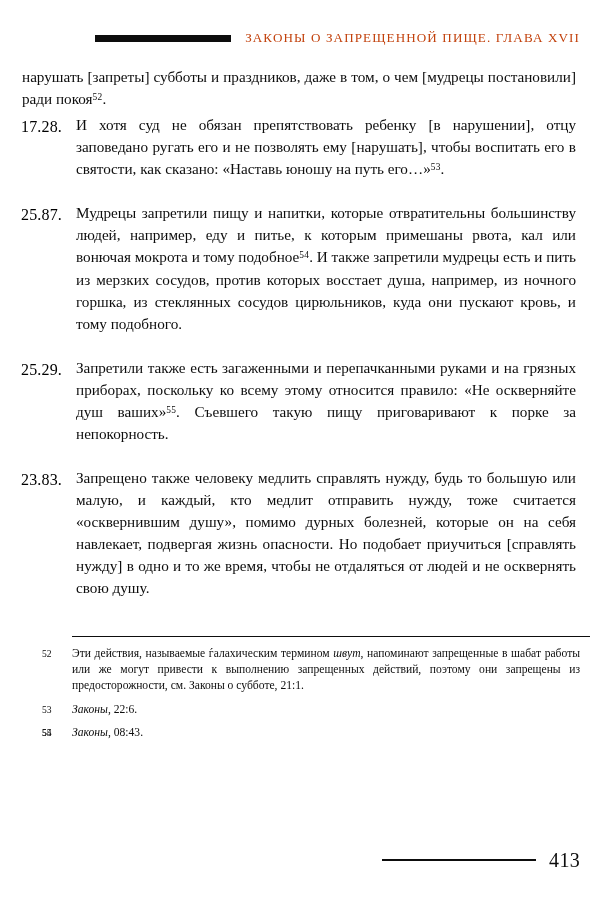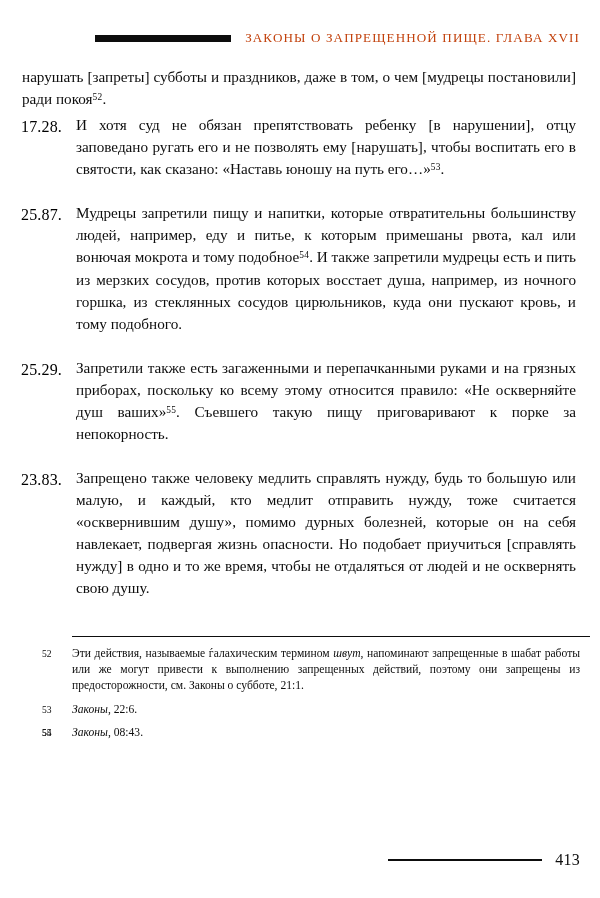--- a/index.html
+++ b/index.html
@@ -143,21 +143,21 @@
     justify-content: flex-end;
   }
   .foot-rule {
     width: 154px;
     height: 1.6px;
     background: #0d0d0d;
     margin-right: 13px;
     flex: 0 0 auto;
   }
   .folio {
-    font-size: 16px;
+    font-size: 20px;
     letter-spacing: 0.015em;
     color: #0d0d0d;
   }
 </style>
 </head>
 <body>
 
 <div class="page">
 
   <div class="running-head">

